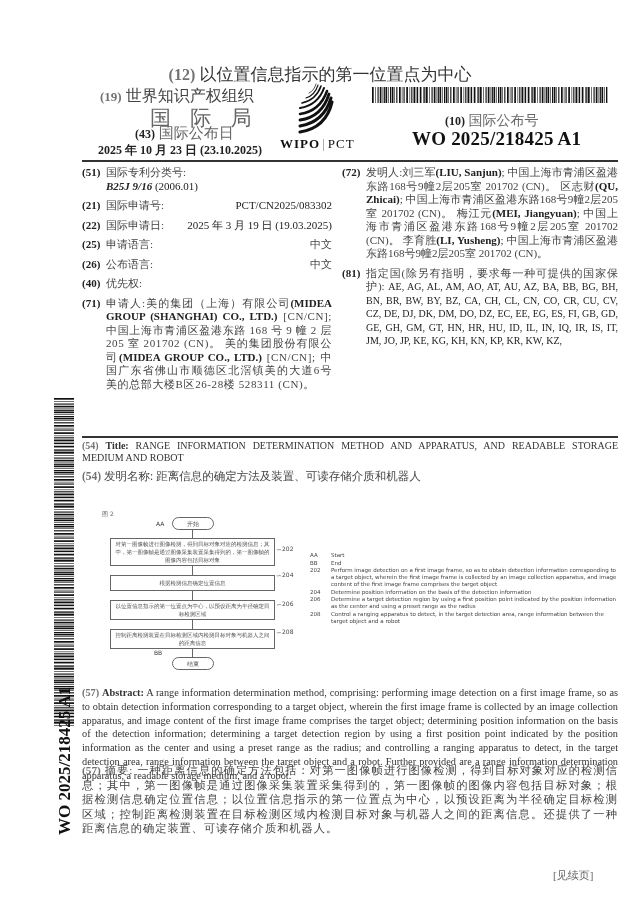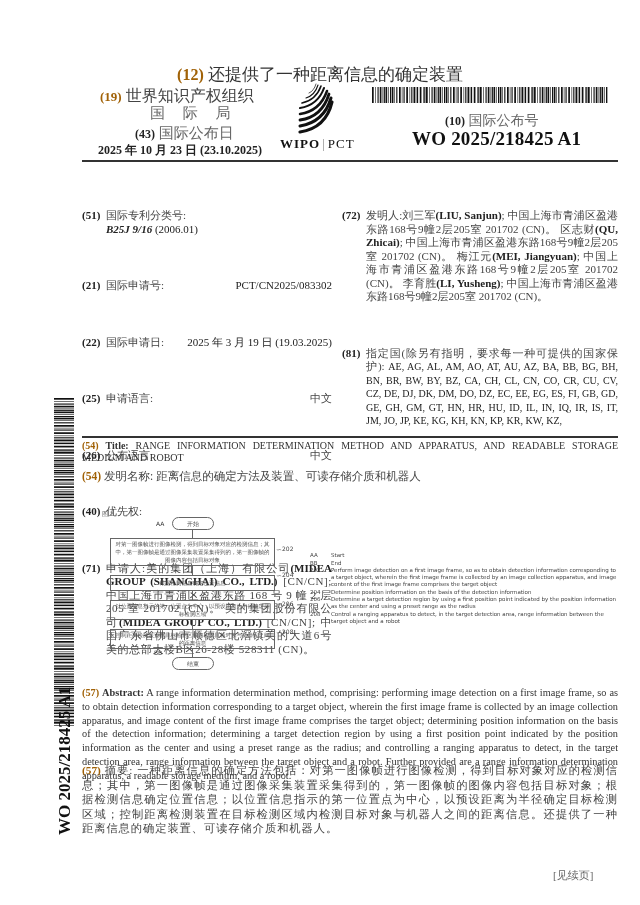--- a/index.html
+++ b/index.html
@@ -1,45 +1,45 @@
 <!DOCTYPE html>
 <html><head>
 <meta charset="utf-8">
 <style>
   * { margin: 0; padding: 0; box-sizing: border-box; }
   html, body { width: 640px; height: 905px; background: #ffffff; overflow: hidden; }
   body { position: relative; font-family: "Liberation Serif", "DejaVu Serif", serif; color: #1a1a1a; }
   .abs { position: absolute; }
   .b { font-weight: bold; }
-  .num { font-weight: bold; color: #a16207; }
+  .num { font-weight: bold; color: #737373; }
 
   
   #hdr-title { left: 0; width: 640px; top: 63px; text-align: center; font-size: 17px; color: #333; }
   #hdr-title .num { font-size: 16px; }
   #org { left: 100px; top: 86px; font-size: 16px; color: #444; text-align: center; }
   #org .num { font-size: 13px; }
-  #org2 { left: 150px; top: 104px; font-size: 15px; color: #666; letter-spacing: 7px; }
+  #org2 { left: 150px; top: 104px; font-size: 21px; color: #666; letter-spacing: 7px; }
   #pubdate-lbl { left: 135px; top: 124px; font-size: 15px; color: #666; }
   #pubdate-lbl .num { font-size: 12px; color: #222; }
   #pubdate-val { left: 98px; top: 142px; font-size: 12px; font-weight: bold; color: #222; }
 
   #wipo-logo { left: 278px; top: 82px; width: 95px; height: 70px; }
   #wipo-text { left: 280px; top: 136px; font-family: Liberation Serif, serif; font-size: 13px; font-weight: bold; letter-spacing: 1px; color: #111; }
   #wipo-text .thin { font-weight: normal; }
 
   #barcode-top { left: 372px; top: 87px; width: 236px; height: 16px; }
   #pubno-lbl { left: 445px; top: 112px; font-size: 14px; color: #666; }
   #pubno-lbl .num { font-size: 12px; color: #222; }
   #pubno { left: 412px; top: 128px; font-size: 19px; font-weight: bold; color: #111; letter-spacing: 0.2px; }
 
   .hr { position: absolute; height: 2px; background: #333; }
 
   
   .col { position: absolute; font-size: 11px; line-height: 13.5px; }
-  .field { margin-bottom: 6px; display: flex; margin-top: 43px; }
+  .field { margin-bottom: 6px; display: flex; }
   .field .code { width: 24px; flex: none; font-weight: bold; color: #222; }
   .field .body { flex: 1; color: #444; }
   .field .body .en { color: #222; }
   .row-split { display: flex; justify-content: space-between; }
   .just { text-align: justify; }
   .ital { font-style: italic; font-weight: bold; color: #222; }
 
   
   #title-en { left: 82px; top: 440px; width: 536px; font-size: 10px; line-height: 12px; color: #333; text-align: justify; }
   #title-cn { left: 82px; top: 469px; width: 536px; font-size: 11.5px; color: #444; }
@@ -68,21 +68,21 @@
 
   
   #side-barcode { left: 54px; top: 398px; width: 20px; height: 328px; }
   #side-text { left: 66px; top: 730px; font-size: 17px; font-weight: bold; color: #111; transform-origin: left top; transform: rotate(-90deg) translate(-105px, -11px); white-space: nowrap; }
 </style>
 </head>
 <body>
 
 <div class="abs" id="hdr-title">
   <span class="num">(12)</span>
-  <span>还提供了一种距离信息的确定装置</span>
+  <span>以位置信息指示的第一位置点为中心</span>
 </div>
 
 <div class="abs" id="org">
   <span class="num">(19)</span>
   <span>世界知识产权组织</span>
 </div>
 <div class="abs" id="org2">国 际 局</div>
 
 <div class="abs" id="pubdate-lbl">
   <span class="num">(43)</span>

